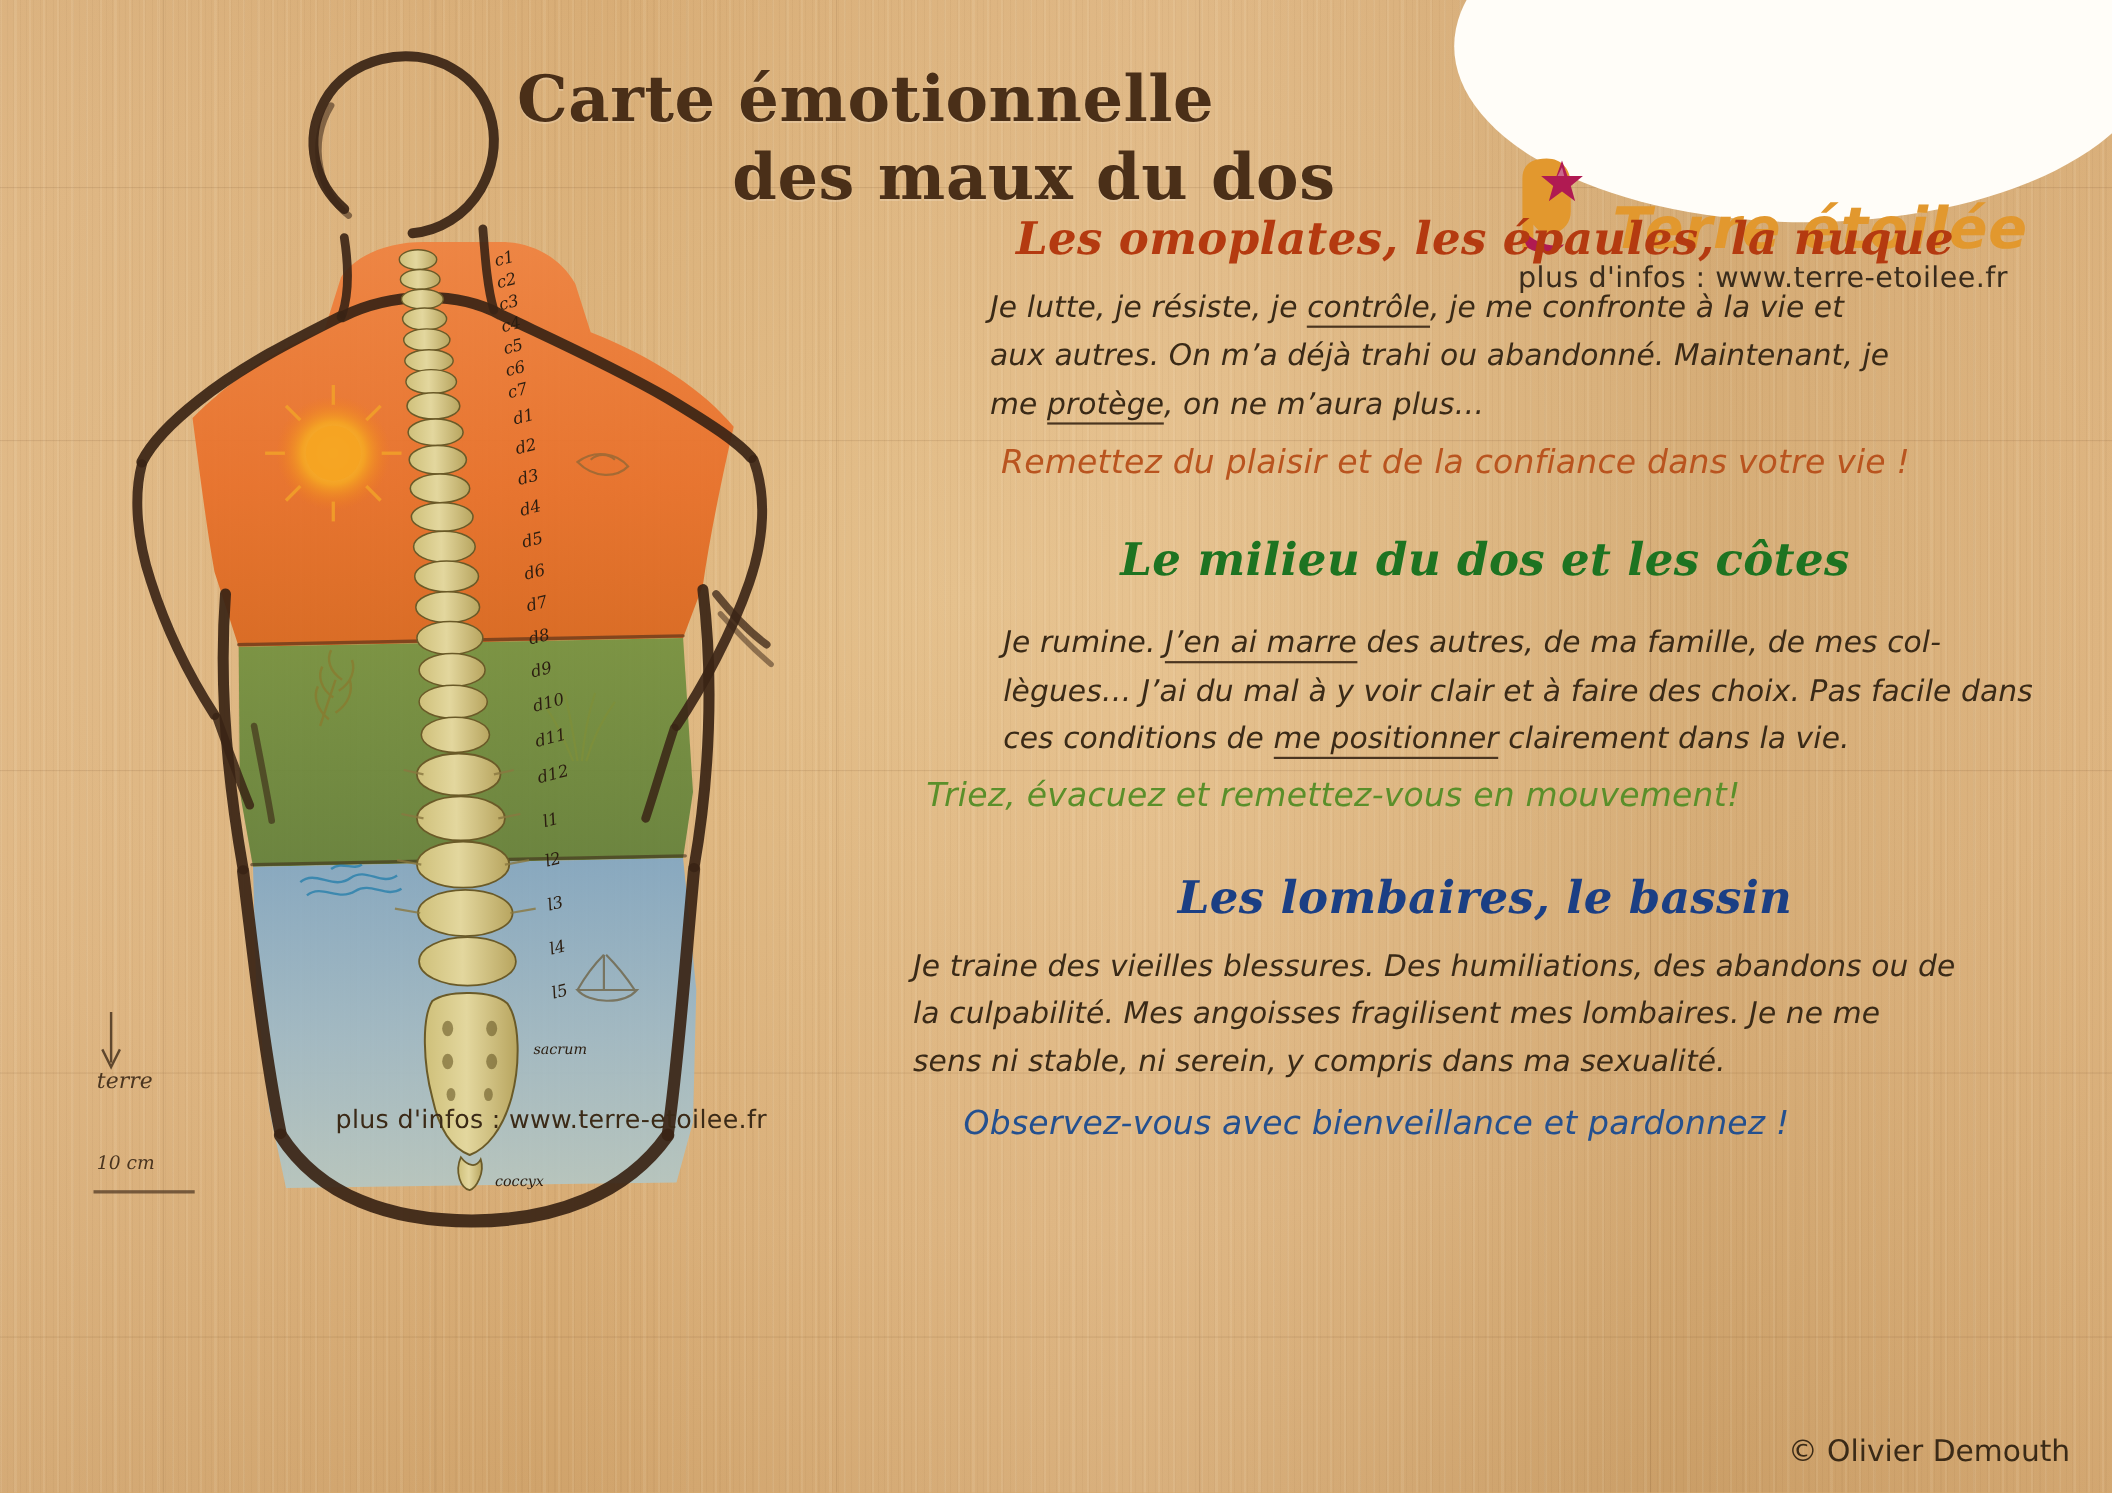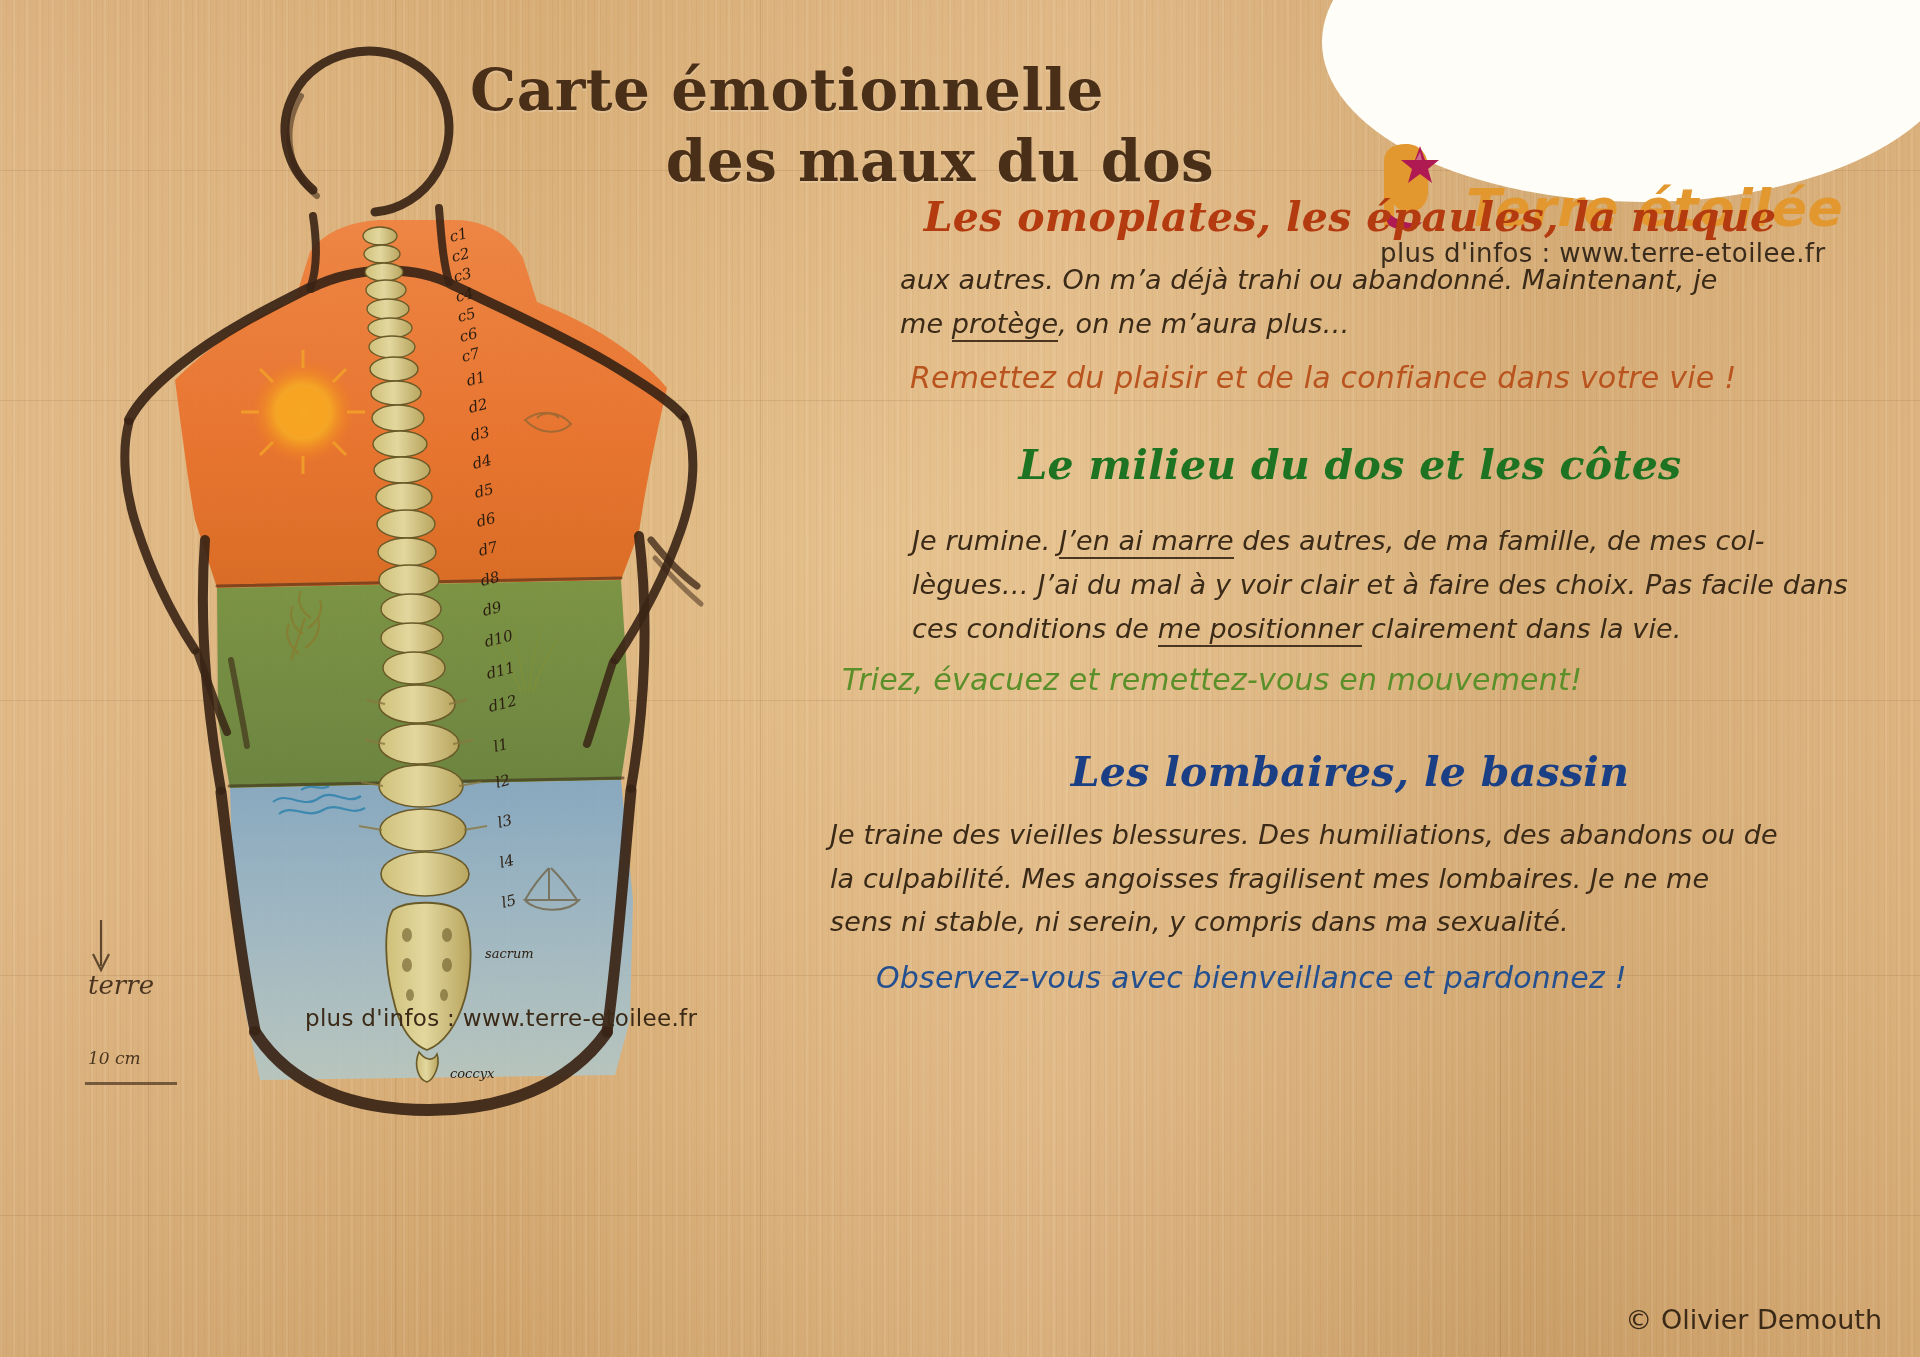--- a/index.html
+++ b/index.html
@@ -69,21 +69,21 @@
     font-size:15px;fill:#2b1d10;
   }
 
   #fig-url{
     position:absolute;left:305px;top:1005px;
     font-family:"DejaVu Sans",sans-serif;font-size:23px;color:#3b2a17;
     letter-spacing:.3px;white-space:nowrap;
   }
   #terre-label{
     position:absolute;left:88px;top:970px;
-    font-family:"DejaVu Serif",serif;font-style:italic;font-size:26px;color:#4a3venture;
+    font-family:"DejaVu Serif",serif;font-style:italic;font-size:20px;color:#4a3venture;
     color:#4a3520;
   }
   #scale-label{
     position:absolute;left:88px;top:1048px;
     font-family:"DejaVu Serif",serif;font-style:italic;font-size:17px;color:#4a3520;
   }
   #scale-bar{position:absolute;left:85px;top:1082px;width:92px;height:3px;background:#5b422a;opacity:.8;}
 
   
   #content{position:absolute;left:830px;top:195px;width:1040px;}
@@ -375,20 +375,21 @@
       <div id="logo-word">Terre étoilée</div>
     </div>
     <div id="logo-url">plus d'infos : www.terre-etoilee.fr</div>
   </div>
 
   <div id="content">
 
     <section class="section">
       <h2 class="sec-head s1">Les omoplates, les épaules, la nuque</h2>
       <div class="s1wrap">
+        <div class="body-line"><span>Je lutte, je résiste, je </span><span class="u">contrôle</span><span>, je me confronte à la vie et</span></div>
         <div class="body-line"><span>aux autres. On m’a déjà trahi ou abandonné. Maintenant, je</span></div>
         <div class="body-line"><span>me </span><span class="u">protège</span><span>, on ne m’aura plus…</span></div>
         <div class="cta c1" style="margin-top:10px;">Remettez du plaisir et de la confiance dans votre vie !</div>
       </div>
     </section>
 
     <section class="section" style="margin-top:44px;">
       <h2 class="sec-head s2">Le milieu du dos et les côtes</h2>
       <div class="s2wrap">
         <div class="body-line"><span>Je rumine. </span><span class="u">J’en ai marre</span><span> des autres, de ma famille, de mes col-</span></div>

